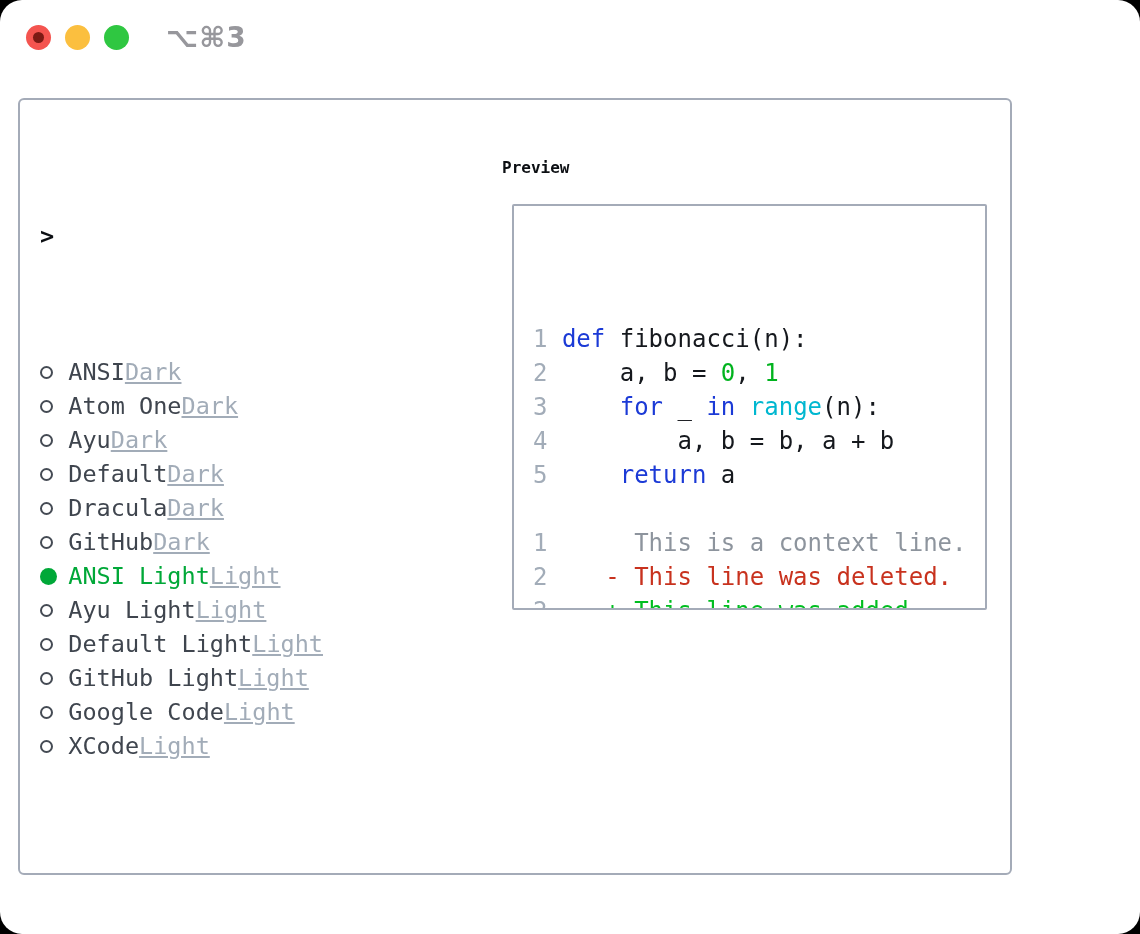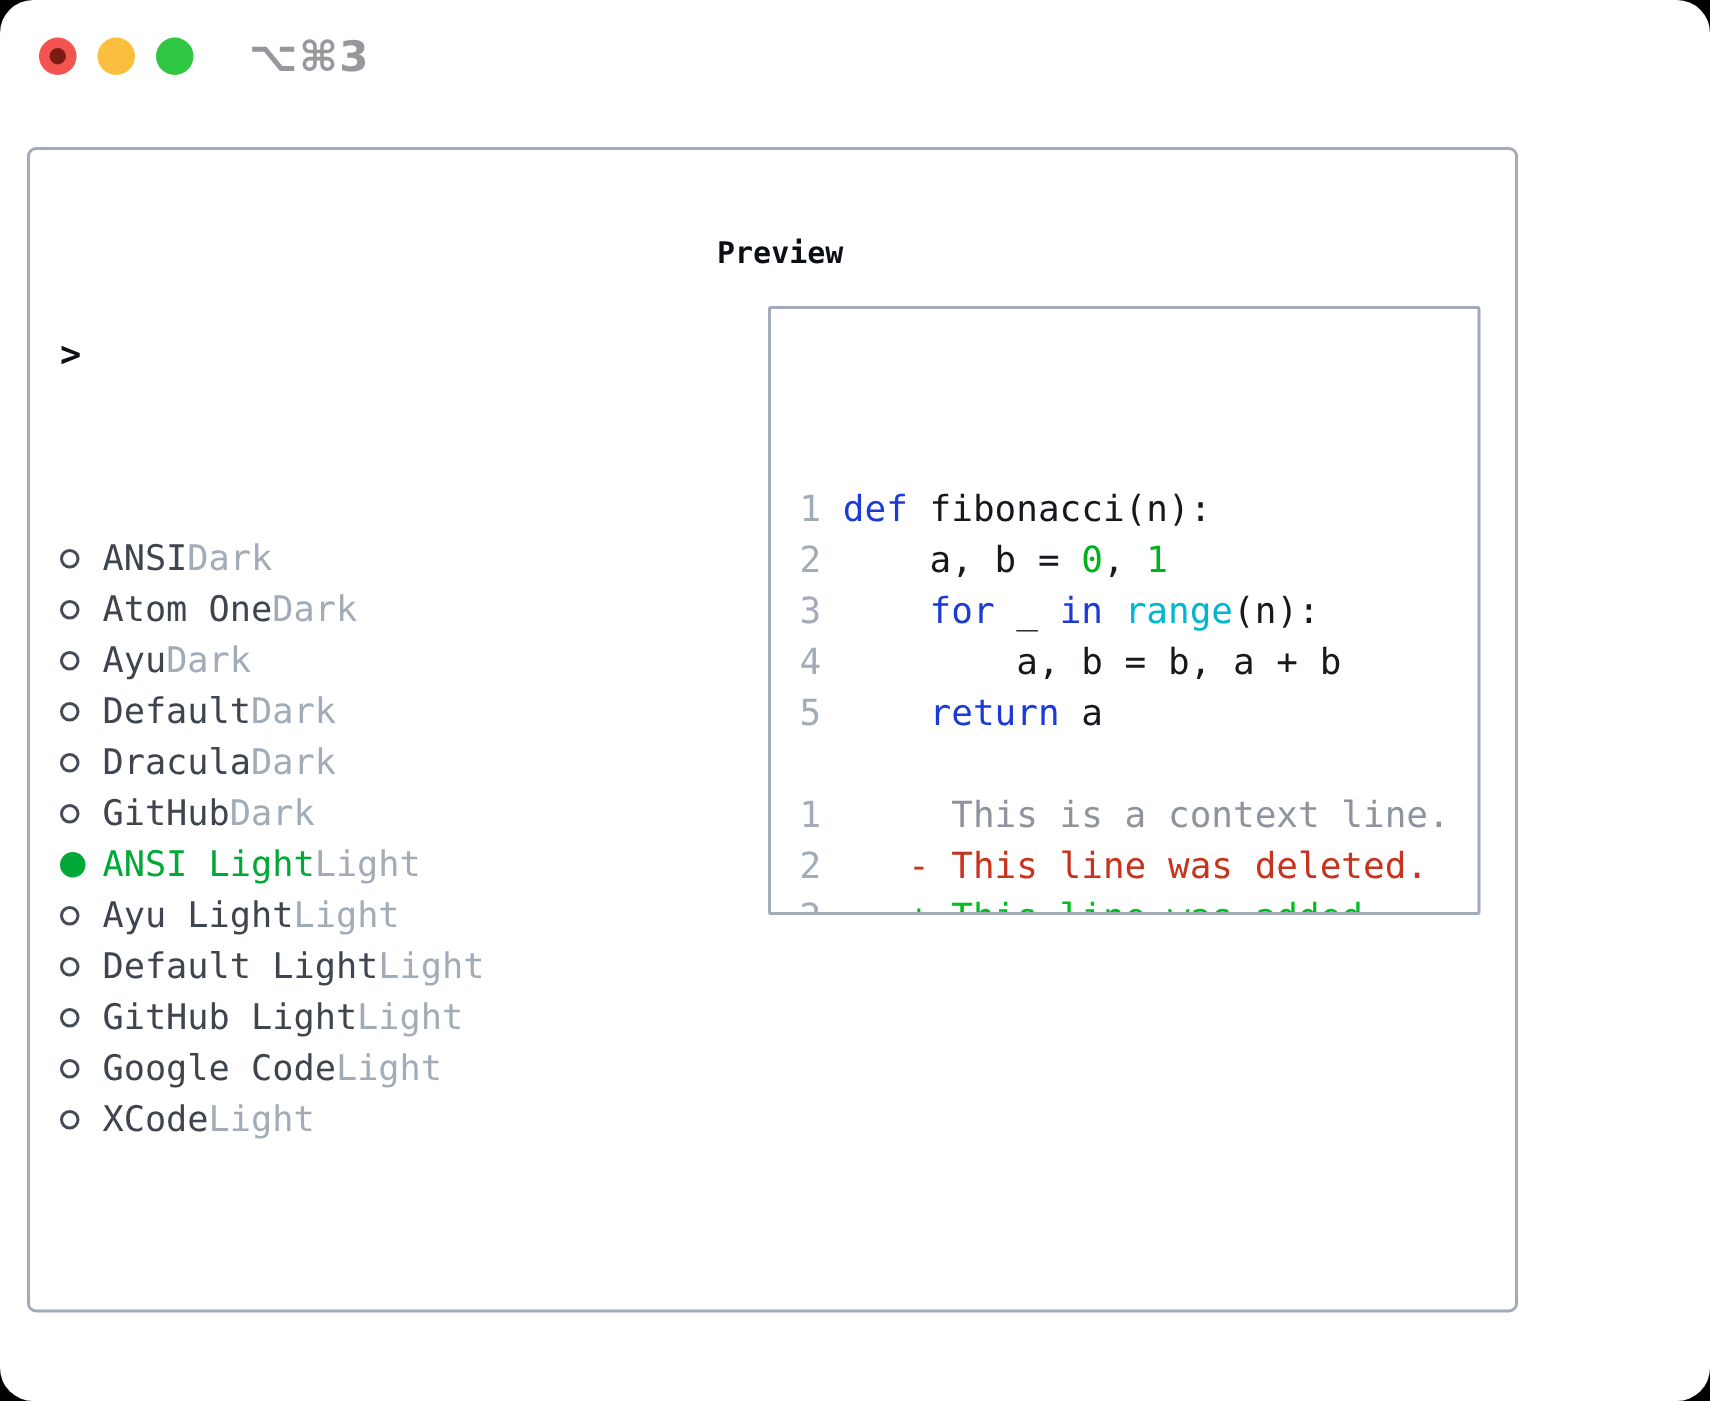--- a/index.html
+++ b/index.html
@@ -31,25 +31,25 @@
 
   .left-col{position:absolute;left:20px;top:51px;font-size:23.5px;line-height:34px;
     color:var(--c-item);white-space:pre;}
   .row{display:flex;height:34px;align-items:center;}
   .marker{flex:0 0 28.3px;width:28.3px;display:flex;align-items:center;}
   .prompt-char{color:var(--c-heading);font-weight:bold;}
   .radio{width:13px;height:13px;border:2.5px solid #454b54;border-radius:50%;}
   .radio.sel{width:17px;height:17px;border:none;background:var(--c-green);}
   .heading{color:var(--c-heading);font-weight:bold;}
   .item-name.sel{color:var(--c-green);}
-  .item-tag{color:var(--c-muted);}
+  .item-tag{color:var(--c-muted);text-decoration:underline;}
   .spacer{height:34px;}
 
   
-  .preview-title{position:absolute;left:458px;top:51px;font-size:20px;line-height:34px;}
+  .preview-title{position:absolute;left:482px;top:51px;font-size:16px;line-height:34px;}
   .preview-box{position:absolute;left:492px;top:104px;width:475px;height:406px;
     border:2px solid var(--c-border);border-radius:2px;background:var(--c-window-bg);
     padding:48px 0 0 19px;font-size:24px;line-height:34px;white-space:pre;overflow:hidden;}
   .code-line{height:34px;color:var(--c-plain);}
   .ln{color:var(--c-linenum);}
   .tok-plain{color:var(--c-plain);}
   .tok-kw{color:var(--c-kw);}
   .tok-builtin{color:var(--c-builtin);text-align:right;}
   .tok-num{color:var(--c-num);}
   .tok-context{color:var(--c-context);}

